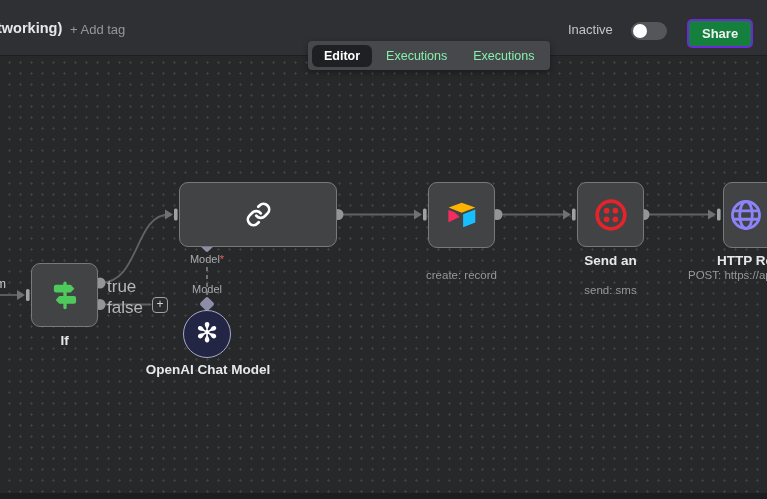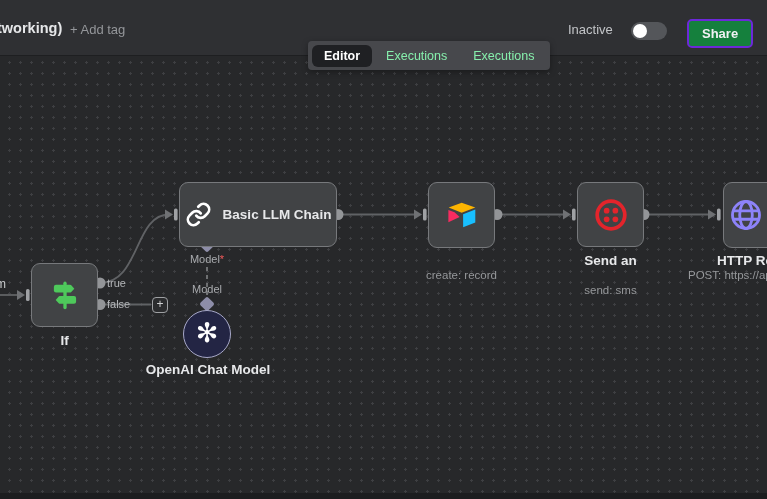--- a/index.html
+++ b/index.html
@@ -46,21 +46,21 @@
     position:absolute;background:#414345;border:1.6px solid #77797c;border-radius:9px;
     display:flex;align-items:center;justify-content:center;cursor:pointer;box-sizing:border-box;
   }
   .node-label{position:absolute;text-align:center;color:#e7e8ea;font-size:13.5px;font-weight:600;line-height:1.18;white-space:nowrap;}
   .node-sub{position:absolute;text-align:center;color:#96989b;font-size:11.5px;white-space:nowrap;}
   .round-node{
     position:absolute;border-radius:50%;background:#232544;border:1.6px solid #a7a8c8;
     display:flex;align-items:center;justify-content:center;cursor:pointer;box-sizing:border-box;
   }
   .openai-glyph{color:#ffffff;font-size:27px;line-height:1;transform:translateY(-1px);}
-  .edge-label{position:absolute;font-size:11px;color:#b5b7ba;white-space:nowrap;}
+  .edge-label{position:absolute;font-size:17px;color:#b5b7ba;white-space:nowrap;}
   .conn-label{position:absolute;font-size:11px;color:#a9abae;transform:translateX(-50%);white-space:nowrap;}
   .req{color:#f45a5a;}
   .plus-btn{
     position:absolute;left:152px;top:242px;width:16px;height:16px;box-sizing:border-box;
     border:1.6px solid #9fa1a4;border-radius:4px;background:#2b2c2e;
     color:#cfd1d3;font-size:12px;line-height:12px;text-align:center;cursor:pointer;
   }
   .hscroll{position:absolute;left:0;bottom:0;width:767px;height:6px;background:#1c1d1f;}
   .partial-label{position:absolute;color:#e7e8ea;font-size:13.5px;font-weight:600;white-space:nowrap;}
   .partial-sub{position:absolute;color:#96989b;font-size:11.5px;white-space:nowrap;}
@@ -130,21 +130,20 @@
   <div class="edge-label" style="left:107px;top:221.5px;">true</div>
   <div class="edge-label" style="left:107px;top:243px;">false</div>
 
   <div class="plus-btn">+</div>
 
   <div class="node" style="left:179px;top:127px;width:158px;height:65px;gap:11px;">
     <svg width="27" height="27" viewBox="0 0 24 24" fill="none" stroke="#ffffff" stroke-width="2.4" stroke-linecap="round" stroke-linejoin="round">
       <path d="M10 13a5 5 0 0 0 7.54.54l2.5-2.5a5 5 0 0 0-7.07-7.07l-1.2 1.19"></path>
       <path d="M14 11a5 5 0 0 0-7.54-.54l-2.5 2.5a5 5 0 0 0 7.07 7.07l1.2-1.19"></path>
     </svg>
-    <span class="node-label" style="position:static;">Basic LLM Chain</span>
   </div>
   <div class="conn-label" style="left:207px;top:198px;"><span>Model</span><span class="req">*</span></div>
   <div class="conn-label" style="left:207px;top:228px;">Model</div>
 
   <div class="round-node" style="left:183px;top:255px;width:48px;height:48px;">
     <span class="openai-glyph">✻</span>
   </div>
   <div class="node-label" style="left:132px;top:307px;width:152px;">OpenAI Chat Model</div>
 
   <div class="node" style="left:428px;top:127px;width:67px;height:66px;">

